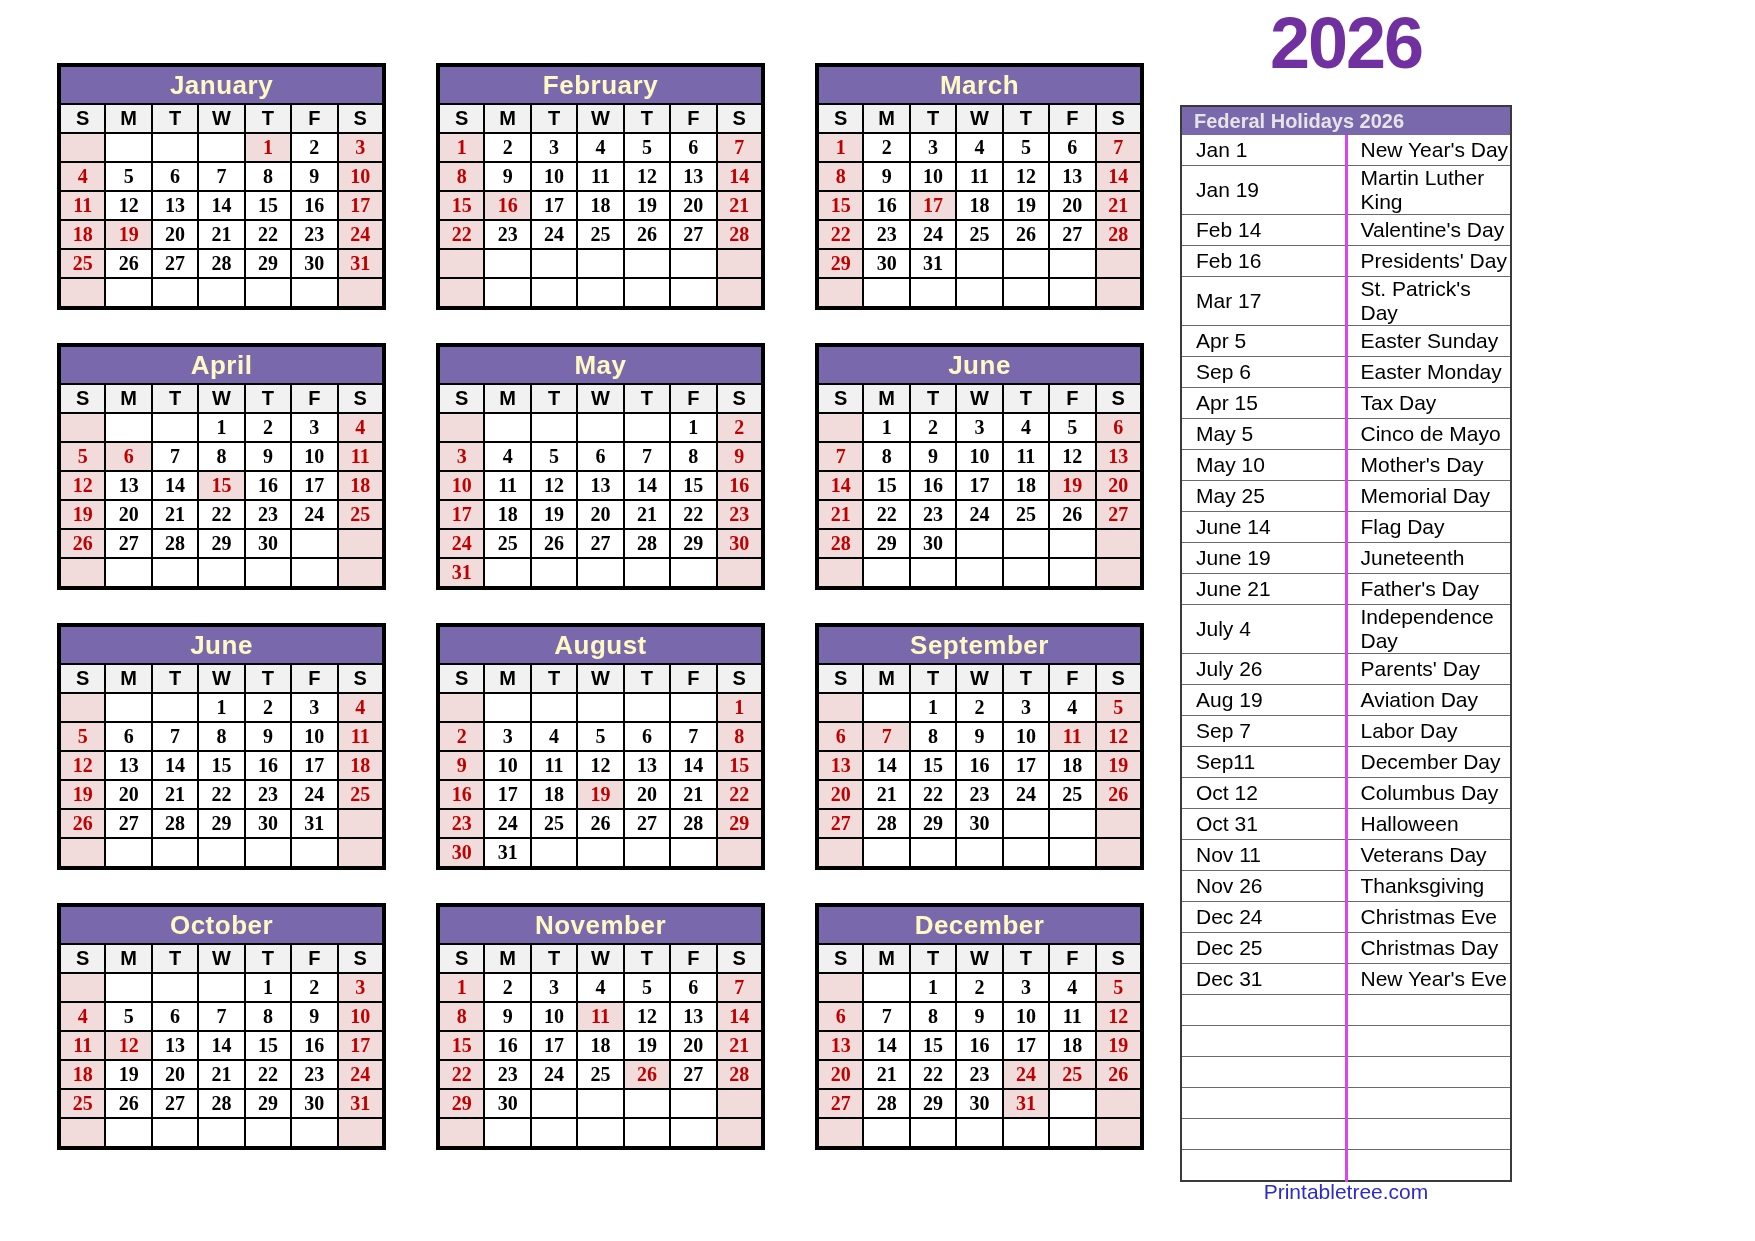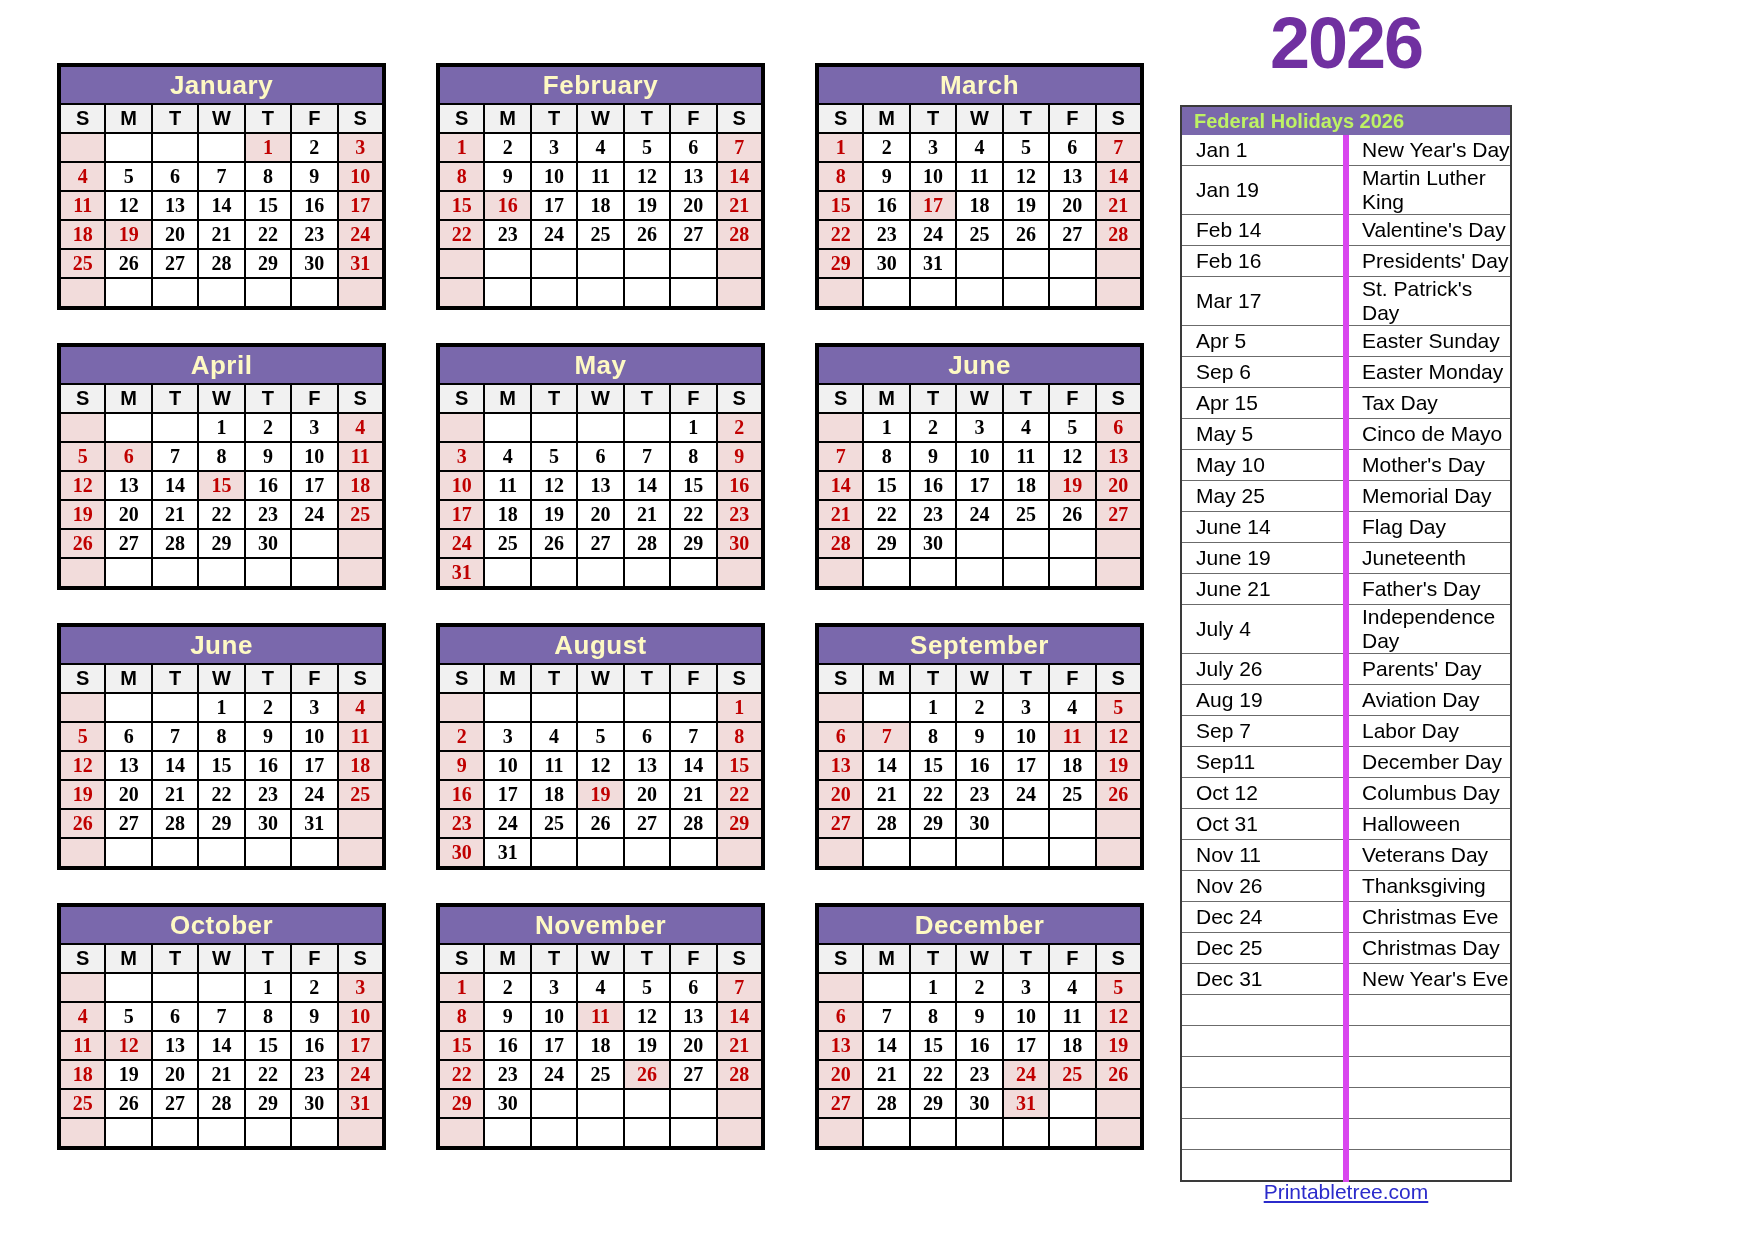--- a/index.html
+++ b/index.html
@@ -26,30 +26,30 @@
   td.dc{height:27px;background:#fff;color:#000;
         font-family:"Liberation Serif",serif;font-size:20px;font-weight:bold;}
   td.dc.we{background:var(--pink);color:var(--red);}
   td.dc.hol{background:var(--pink);color:var(--red);}
 
   
   .year-title{position:absolute;left:1180px;top:2px;width:332px;text-align:center;
               font-size:72px;font-weight:bold;letter-spacing:-2px;color:var(--year-purple);}
   table.holidays{position:absolute;left:1180px;top:105px;width:332px;
                  border-collapse:collapse;border:2px solid #3a3a3a;table-layout:fixed;}
-  table.holidays th.hh{background:var(--month-purple);color:#bef264;text-align:left;
+  table.holidays th.hh{background:var(--month-purple);color:#e5e5e5;text-align:left;
                  font-size:20px;font-weight:bold;height:28px;padding:0 0 0 12px;}
   table.holidays td{border-bottom:1.5px solid #6b6b6b;font-size:21px;color:#000;
                  height:30px;padding:0;vertical-align:middle;}
-  td.hdate{width:108px;padding-left:14px !important;border-right:6px solid #d946ef;}
+  td.hdate{width:108px;padding-left:14px !important;border-right:3px solid #d946ef;}
   td.hname{padding-left:13px !important;margin-left:44px;}
   tr.hempty td{height:30px;}
 
   .footer-link{position:absolute;left:1180px;top:1180px;width:332px;text-align:center;
-               font-size:21px;color:var(--link-blue);text-decoration:underline;cursor:pointer;}
+               font-size:21px;color:var(--link-blue);cursor:pointer;}
 </style>
 </head>
 <body>
 
 <div class="page">
 
   <div class="year-title">2026</div>
 
   <div class="months-grid" id="months">
       <table class="month">

